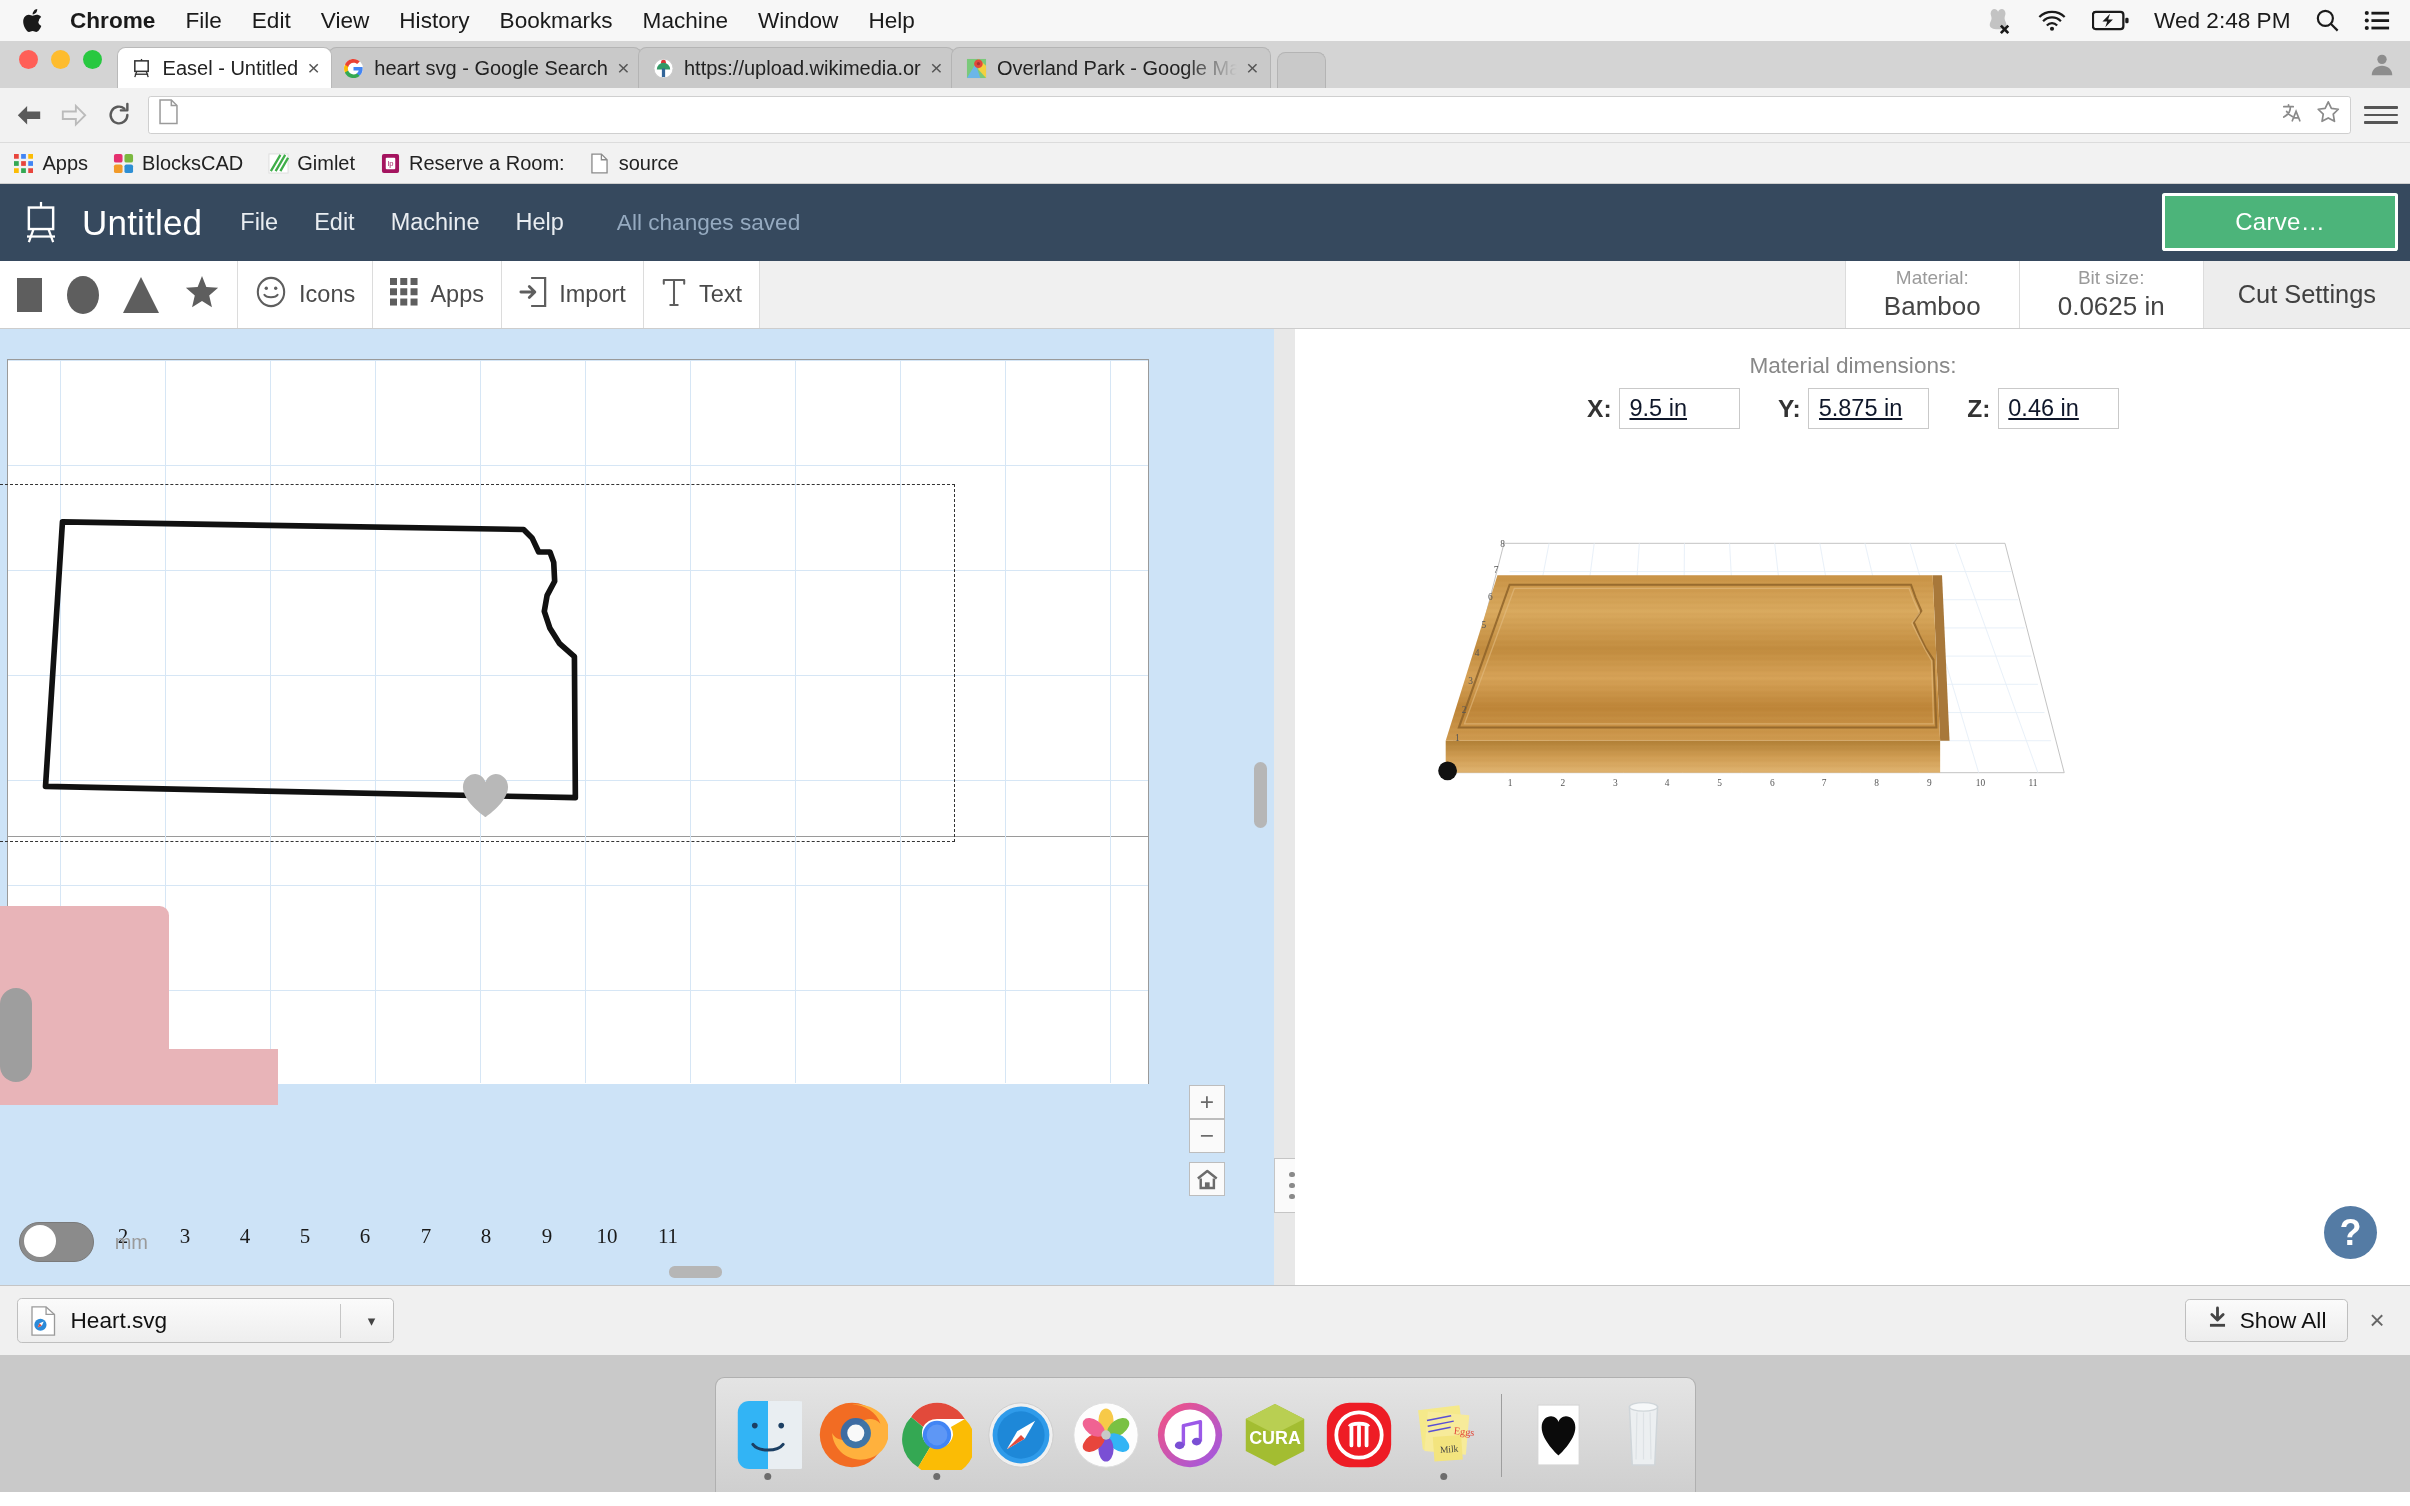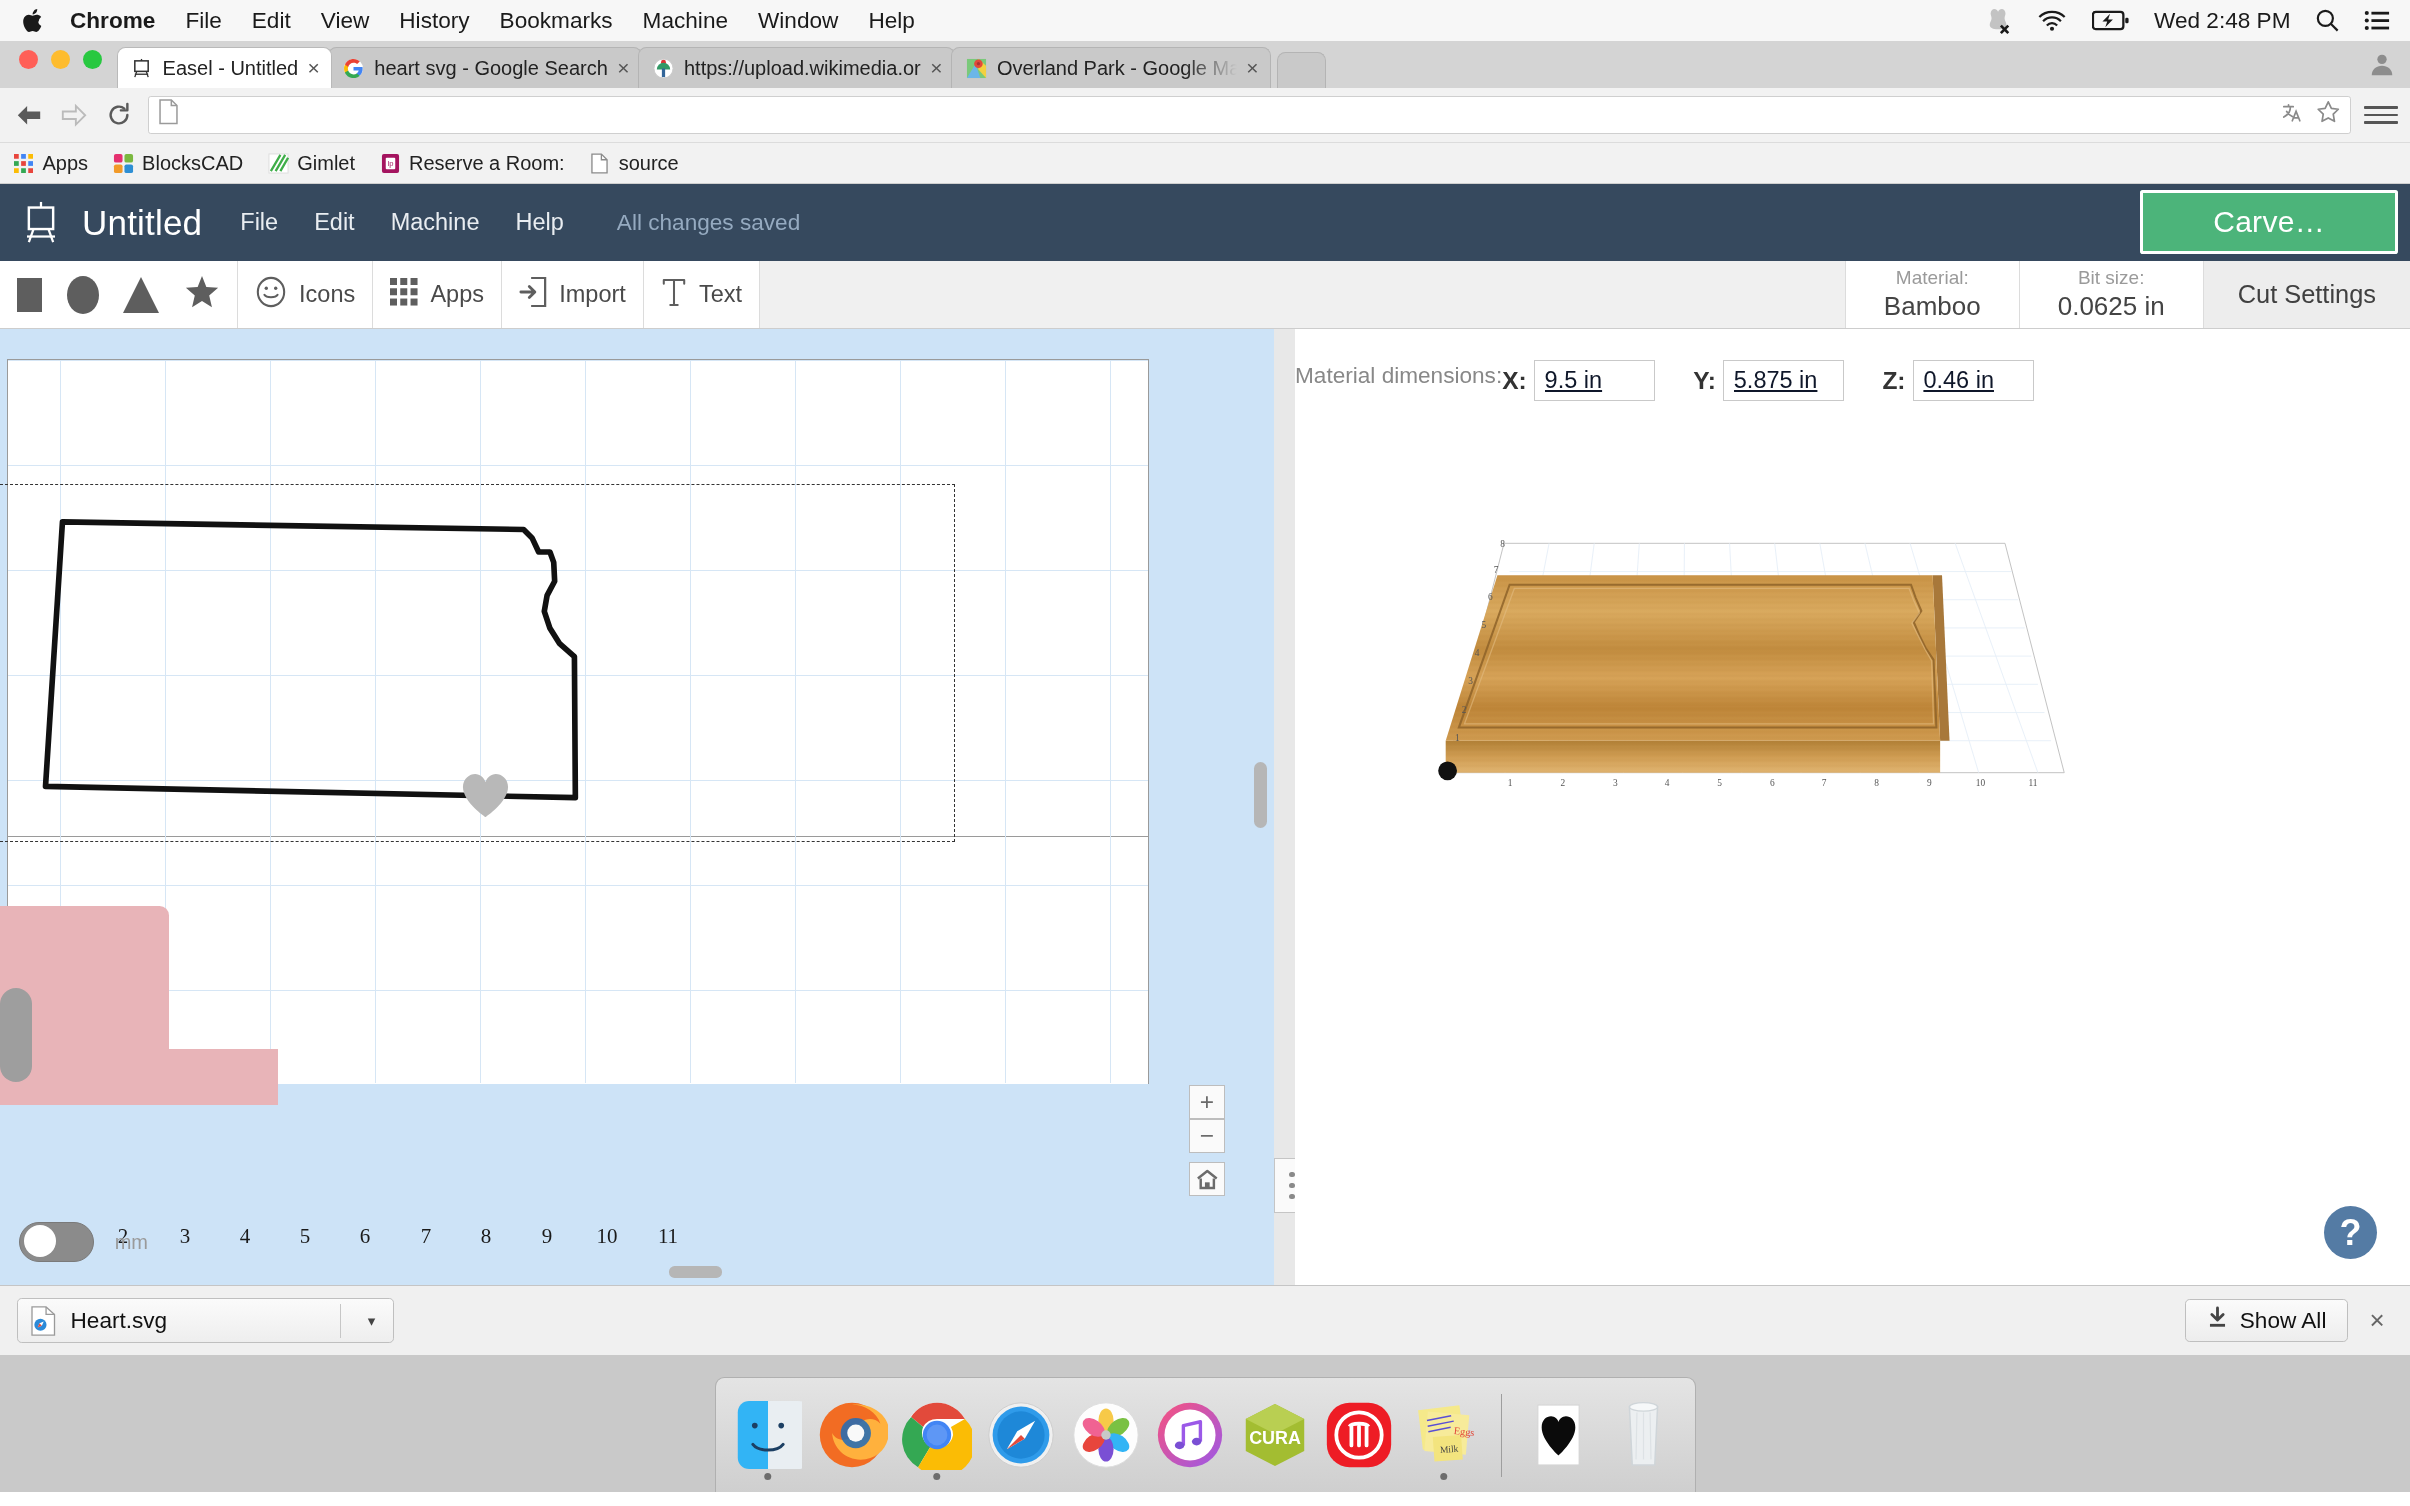--- a/index.html
+++ b/index.html
@@ -100,21 +100,21 @@
     padding: 0 0 0 21px;
     color: #fff;
   }
   .easel-logo { width: 40px; height: 43px; margin-right: 21px; }
   .proj-title { font-size: 35px; font-weight: 400; margin-right: 38px; letter-spacing: 0.2px; }
   .ehm { font-size: 23.5px; color: #e9edf1; margin-right: 36px; }
   .saved { font-size: 22.6px; color: #95aac0; margin-left: 17px; }
   .carve-wrap { margin-left: auto; padding: 0 13px; }
   .carve-btn {
     background: #4cb47a; color: #fff;
-    font-size: 30px; padding: 12.2px 70px;
+    font-size: 24px; padding: 12.2px 70px;
     border: 3.8px solid #fff; border-radius: 2.8px;
     letter-spacing: 0.3px;
   }
 
   
   .easel-toolbar {
     height: 68px; background: #fff;
     border-bottom: 0.9px solid #cdcdcd;
     display: flex; align-items: stretch;
     font-size: 23.5px; color: #4a4a4a;
@@ -178,21 +178,21 @@
   .unit-lab.r { position: absolute; right: -55px; top: 8.5px; }
   .pink-panel { position: absolute; left: 0; top: 577px; width: 169px; height: 198px; background: #e8b4b8; border-top-right-radius: 9.4px; }
   .pink-panel2 { position: absolute; left: 0; top: 720px; width: 278px; height: 56px; background: #e8b4b8; }
   .grayknob { position: absolute; left: 0; top: 659px; width: 32px; height: 94px; background:#9e9e9e; border-radius: 16px;}
 
   .divider-pane { width: 21px; background: #e8e8e8; position: relative; }
   .dots-handle { position: absolute; left: 0; top: 829px; width: 36px; height: 55px; background: #fafafa; border: 0.9px solid #c5c5c5; display:flex;flex-direction:column;align-items:center;justify-content:center;gap:5.6px; }
   .dots-handle i { width: 5.6px; height: 5.6px; background: #8a8a8a; border-radius: 50%; display:block;}
 
   .preview-pane { flex: 1 1 auto; background: #fff; position: relative; }
-  .matdims { position: absolute; left: 0; right: 0; top: 31px; display: flex; flex-direction: row; align-items: center; }
+  .matdims { position: absolute; left: 0; right: 0; top: 24px; display: flex; flex-direction: column; align-items: center; }
   .matdims .title { font-size: 22.6px; color: #888; margin-bottom: 9.4px; }
   .matdims .fields { display: flex; align-items: center; gap: 38px; }
   .matdims .fld { display: flex; align-items: center; gap: 7.5px; }
   .matdims .fld .ax { font-size: 24.5px; color: #333; font-weight: bold; }
   .matdims .fld input {
     width: 121px; height: 41px; border: 0.9px solid #c9c9c9;
     font-size: 23.5px; color: #0f172a; padding: 0 9.4px;
     font-family: "Liberation Sans", sans-serif; background:#fff;text-decoration:underline;
   }
   .help-btn { position: absolute; right: 34px; bottom: 26px; width: 53px; height: 53px; border-radius: 50%; background: #547ba4; color:#fff; font-size:36px; display:flex;align-items:center;justify-content:center;font-weight:bold; }

